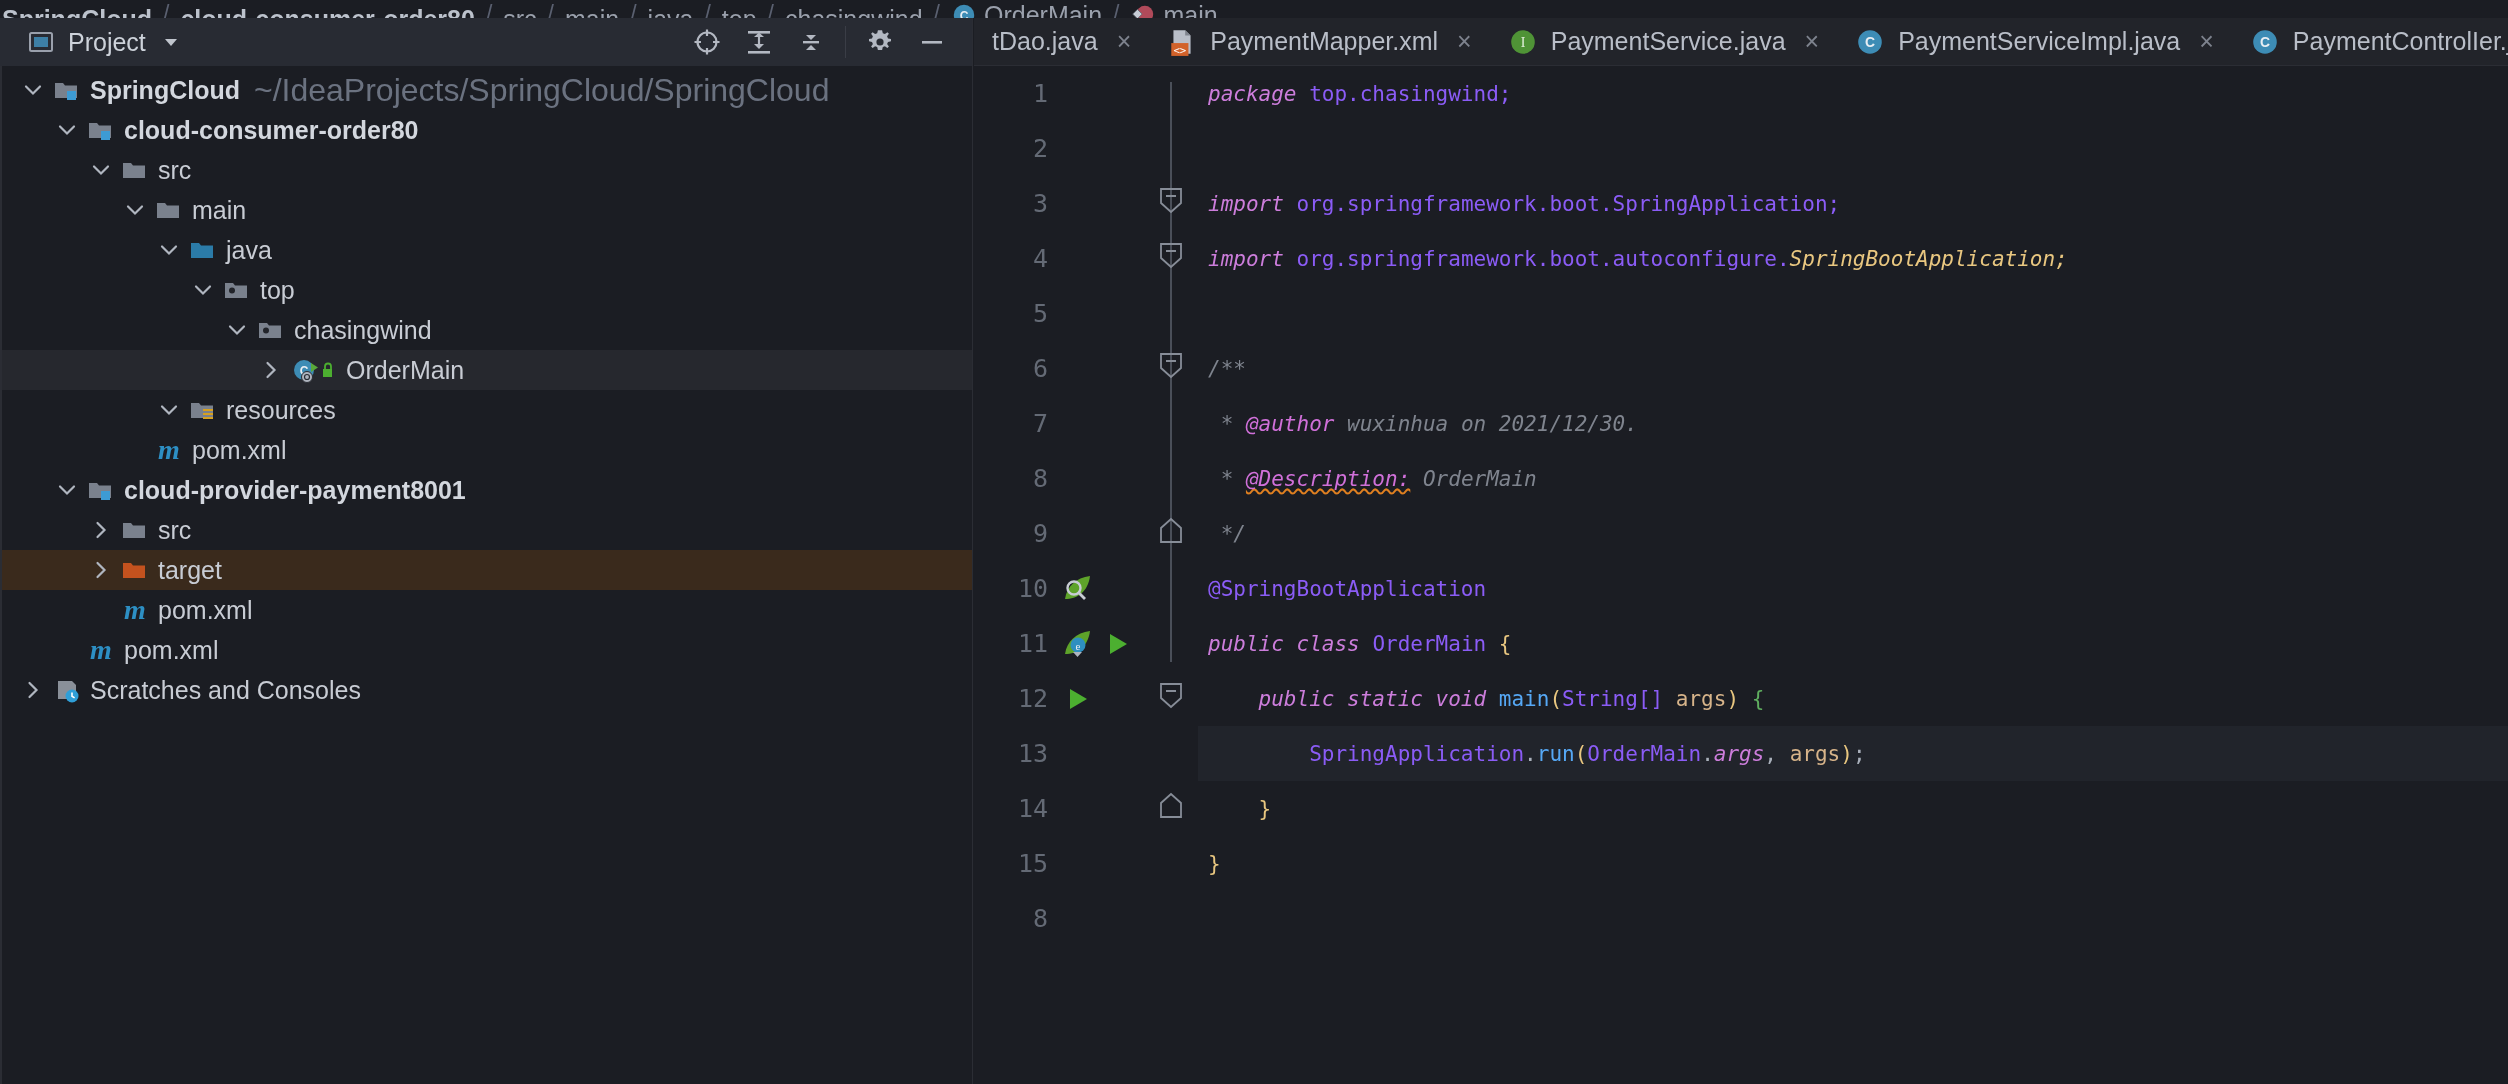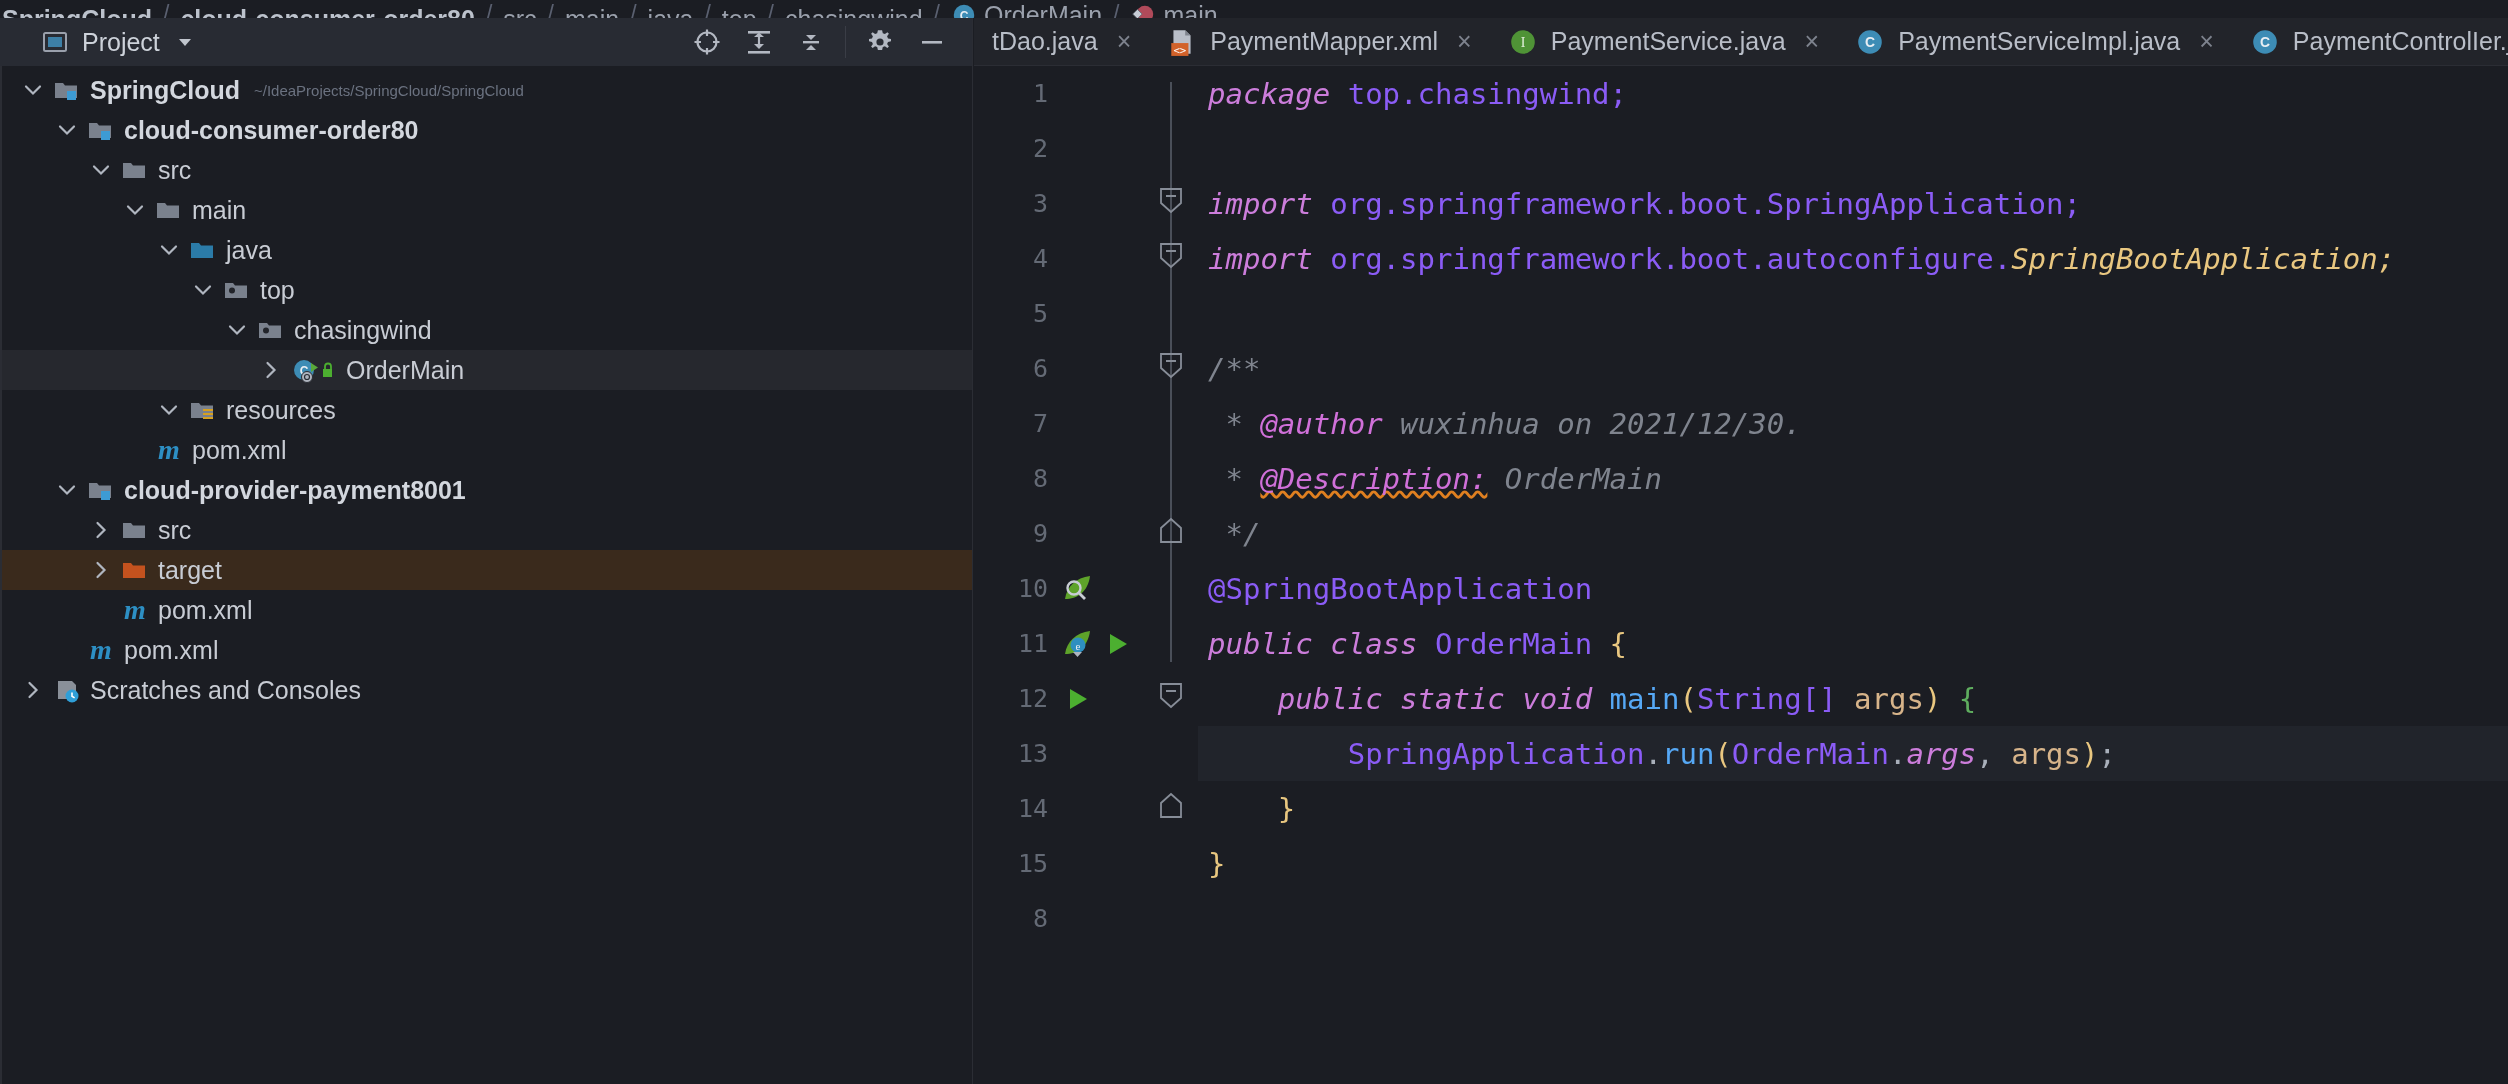--- a/index.html
+++ b/index.html
@@ -26,21 +26,21 @@
   .crumb-sep { color: #5a6070; font-size: 23px; padding: 0 11px; position: relative; top: 10px; }
 
   
   #project-panel {
     position: absolute; top: 18px; left: 0; width: 973px; height: 1066px;
     background: #181a1f;
     border-right: 1px solid #2b2d34;
   }
   #project-header {
     height: 48px; background: #282b33;
-    display: flex; align-items: center; padding: 0 14px 0 42px;
+    display: flex; align-items: center; padding: 0 14px 0 28px;
   }
   #project-title-group { display: flex; align-items: center; gap: 14px; }
   #project-title { font-size: 25px; color: #cdd2da; }
   .hdr-icon { display: inline-flex; align-items: center; justify-content: center; }
   #project-toolbar { margin-left: auto; display: flex; align-items: center; gap: 0; }
   .tb-btn { width: 52px; height: 44px; display: flex; align-items: center; justify-content: center; }
   .tb-sep { width: 1px; height: 32px; background: #3a3d46; margin: 0 8px; }
 
   #tree {
     position: absolute; top: 48px; left: 0; right: 0; bottom: 0;
@@ -50,21 +50,21 @@
   .tree-row {
     height: 40px; display: flex; align-items: center;
     font-size: 25px; color: #c8ccd4; white-space: nowrap;
   }
   .tree-row.sel-light { background: #26282e; }
   .tree-row.sel-target { background: #3a2a1c; }
   .twisty { width: 34px; display: flex; align-items: center; justify-content: center; flex: 0 0 34px; }
   .tree-icon { width: 34px; display: flex; align-items: center; justify-content: center; flex: 0 0 34px; margin-right: 6px; }
   .tree-label { }
   .tree-label.bold { font-weight: bold; color: #d3d7de; }
-  .tree-sub { color: #6b7280; margin-left: 14px; font-size: 15px; }
+  .tree-sub { color: #6b7280; margin-left: 14px; font-size: 32px; }
 
   
   #editor-area {
     position: absolute; top: 18px; left: 974px; right: 0; bottom: 0;
     background: #1b1d23;
   }
   #tabs {
     height: 48px; background: #22242a; display: flex; align-items: stretch;
     overflow: hidden;
   }
@@ -84,21 +84,21 @@
   }
   .gnum { color: #646a75; font-family: "DejaVu Sans Mono", monospace; font-size: 25px; width: 44px; text-align: right; }
   .gicons { width: 96px; display: flex; align-items: center; justify-content: flex-start; gap: 6px; padding-left: 12px; }
 
   #fold { width: 48px; flex: 0 0 48px; position: relative; background: #1b1d23; }
   .foldline { height: 55px; position: relative; }
 
   #code { flex: 1; position: relative; background: #1b1d23; overflow: hidden; }
   .cline {
     height: 55px; display: flex; align-items: center;
-    font-family: "DejaVu Sans Mono", monospace; font-size: 29px;
+    font-family: "DejaVu Sans Mono", monospace; font-size: 21px;
     white-space: pre; padding-left: 10px; letter-spacing: 0px;
   }
   .cline.current { background: #21242b; }
   .kw  { color: #cc7ddb; font-style: italic; }
   .id  { color: #8b5cf6; }
   .idi { color: #e9c780; font-style: italic; }
   .mth { color: #56a8f5; }
   .par { color: #d7b48a; }
   .br  { color: #e9c780; }
   .brg { color: #5fae5f; }

